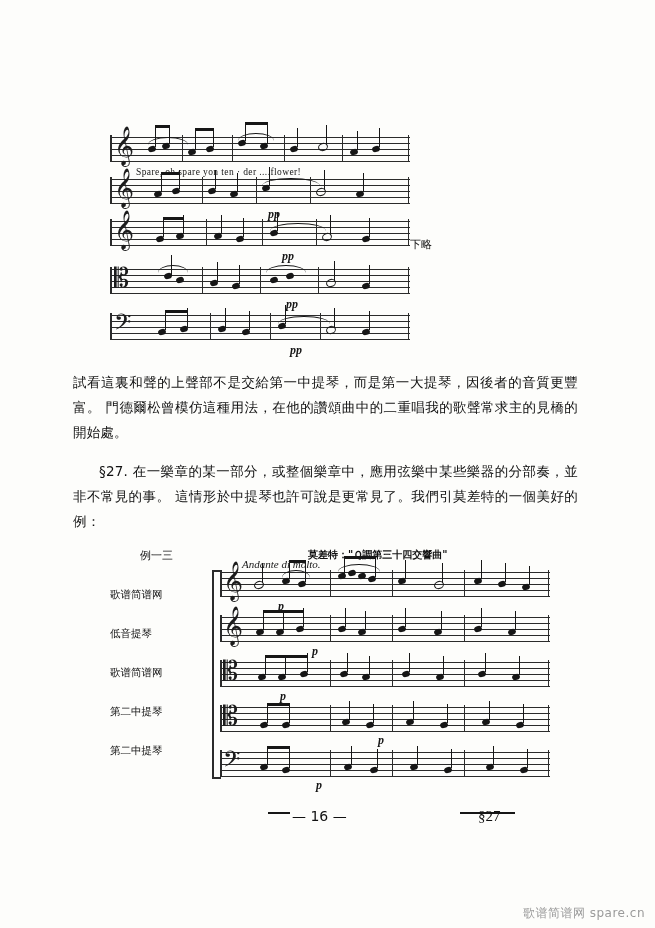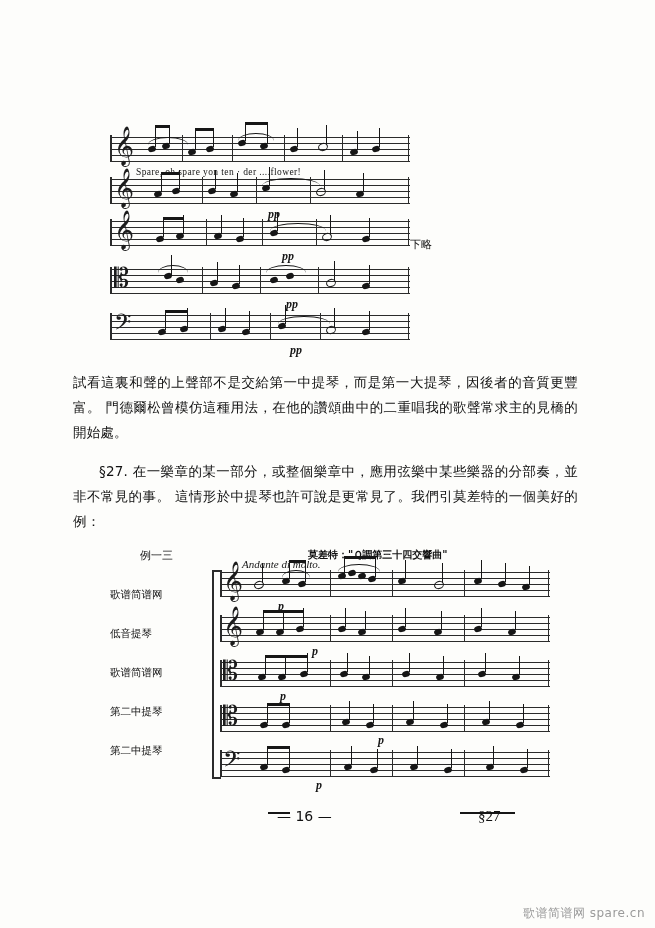--- a/index.html
+++ b/index.html
@@ -561,19 +561,19 @@
     </div>
 
     <div class="part-label" style="left:-30px; top:40px;">歌谱简谱网</div>
     <div class="part-label" style="left:-30px; top:79px;">低音提琴</div>
     <div class="part-label" style="left:-30px; top:118px;">歌谱简谱网</div>
     <div class="part-label" style="left:-30px; top:157px;">第二中提琴</div>
     <div class="part-label" style="left:-30px; top:196px;">第二中提琴</div>
   </div>
 
   <div class="footer-rule" style="left:268px; top:812px; width:22px;"></div>
-  <div class="page-number" style="left:277px; top:808px;">— 16 —</div>
+  <div class="page-number" style="left:292px; top:808px;">— 16 —</div>
   <div class="footer-rule" style="left:460px; top:812px; width:55px;"></div>
   <div class="section-mark" style="left:478px; top:808px;">§27</div>
 
   <div class="watermark">歌谱简谱网 spare.cn</div>
 
 </div>
 
 </body></html>

